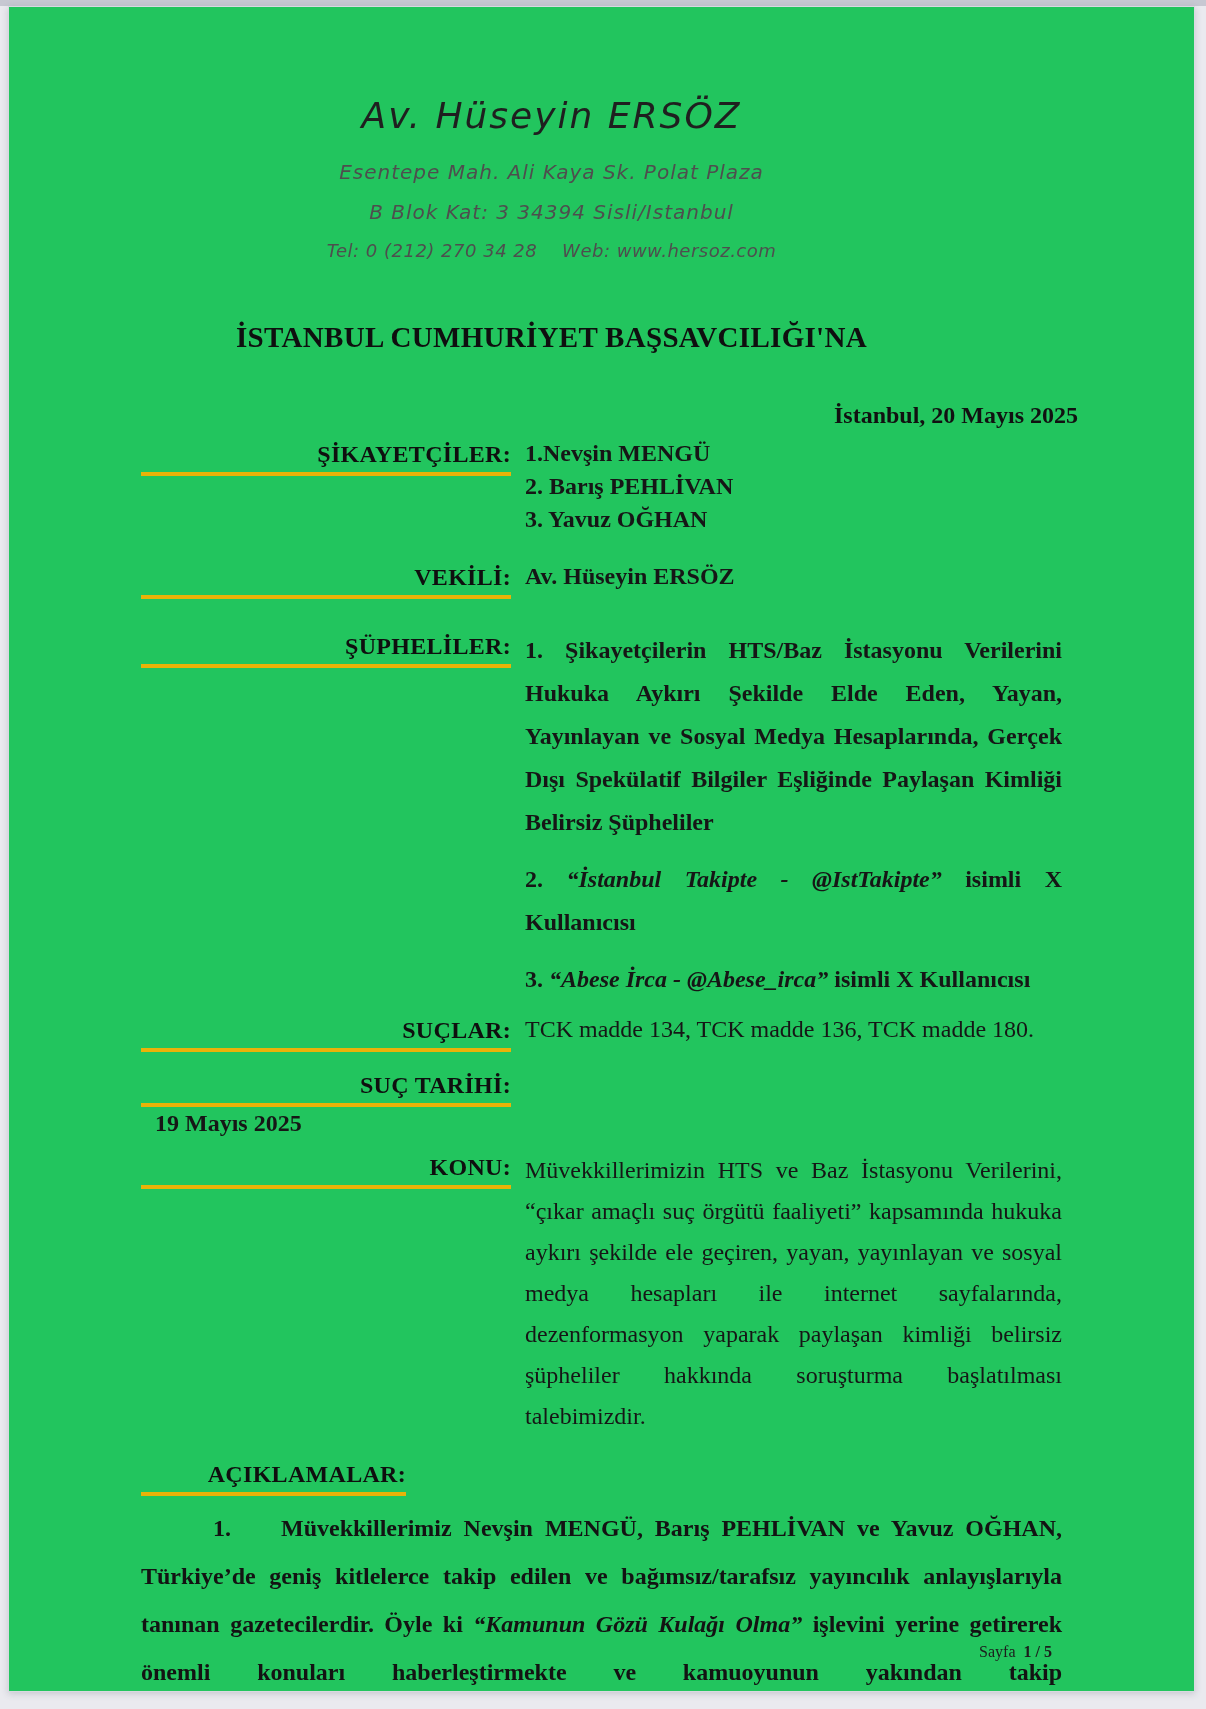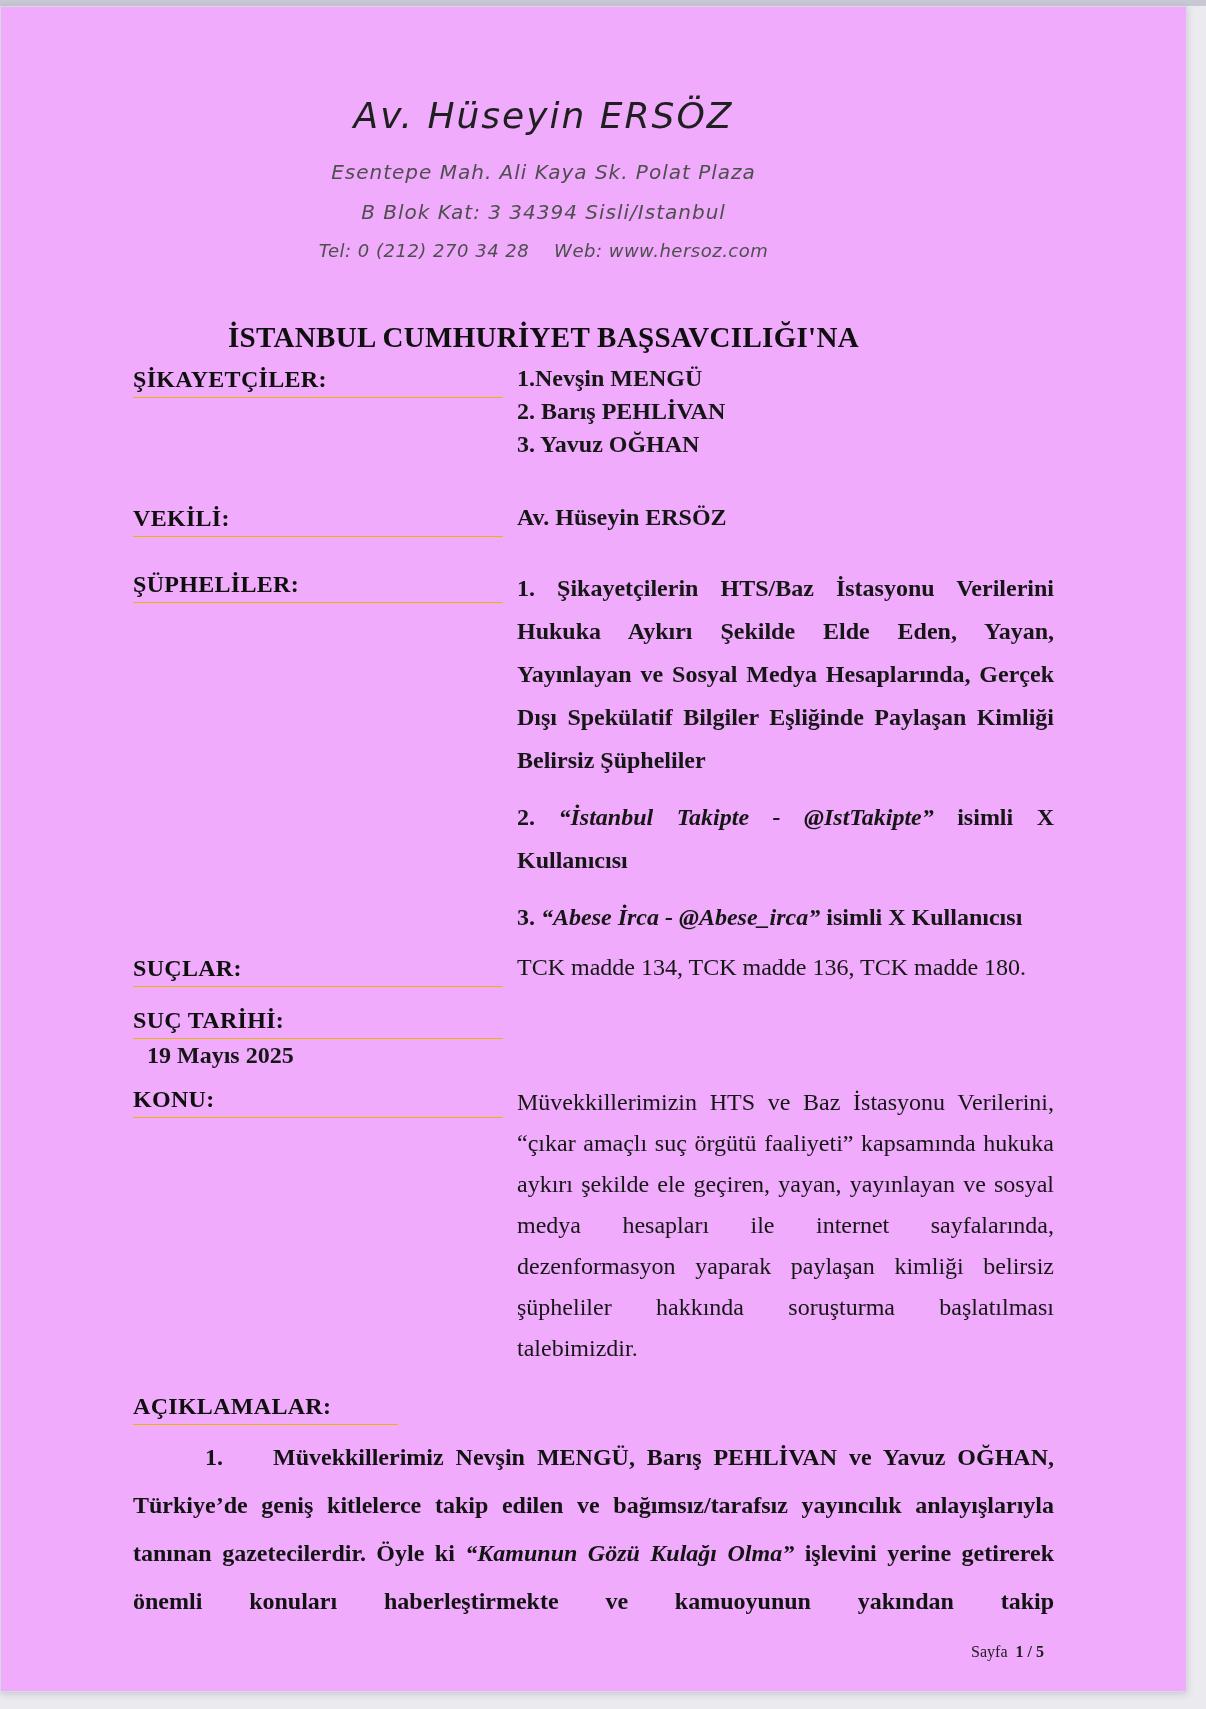--- a/index.html
+++ b/index.html
@@ -8,23 +8,23 @@
     background:#eaeaef;
     font-family:"Liberation Serif", serif;
     overflow:hidden;
     position:relative;
   }
   .top-strip{
     position:absolute;top:0;left:0;right:0;height:6px;
     background:#c7c8d2;
   }
   .page{
-    position:absolute;left:0;top:6px;
+    position:absolute;left:8px;top:6px;
     width:1187px;height:1686px;
-    background:#f0abfc;
+    background:#22c55e;
     border:1px solid #d9d9e1;
     box-shadow:0 2px 7px rgba(60,60,80,0.20);
     box-sizing:border-box;
   }
   .content{
     padding:88px 132px 0 132px;
     color:#1b1b1b;
   }
 
   
@@ -51,36 +51,36 @@
   }
   .dateline{
     margin-top:48px;margin-right:-16px;
     text-align:right;font-weight:bold;font-size:24px;color:#111;
   }
 
   
   .field-row{display:flex;align-items:flex-start;}
   .lbl{
     flex:none;width:370px;
-    display:flex;justify-content:flex-start;
+    display:flex;justify-content:flex-end;
     font-weight:bold;font-size:24px;line-height:35px;
-    border-bottom:1px solid #eab308;
+    border-bottom:4px solid #eab308;
     letter-spacing:.3px;color:#0f0f0f;
   }
   .lbl-short{width:265px;}
   .val{
     flex:1;margin-left:14px;
     font-size:24px;line-height:33px;color:#161616;
   }
   .bold{font-weight:bold;}
   .it{font-style:italic;}
   .just{text-align:justify;}
 
   #row-complainants{margin-top:8px;}
-  #row-attorney{margin-top:40px;}
+  #row-attorney{margin-top:24px;}
   #row-suspects{margin-top:30px;}
   #row-suspects .val p{margin:0;line-height:43px;}
   #row-suspects .val p + p{margin-top:14px;}
   #row-crimes{margin-top:12px;}
   #row-crimedate{margin-top:16px;flex-direction:column;}
   #row-subject{margin-top:10px;}
   #row-subject .val p{margin:0;line-height:41px;}
   #row-explanations{margin-top:20px;}
 
   .body-par{
@@ -107,20 +107,21 @@
 
     <header class="letterhead">
       <div class="lh-name">Av. Hüseyin ERSÖZ</div>
       <div class="lh-line">Esentepe Mah. Ali Kaya Sk. Polat Plaza</div>
       <div class="lh-line">B Blok Kat: 3 34394 Sisli/Istanbul</div>
       <div class="lh-contact">Tel: 0 (212) 270 34 28    Web: www.hersoz.com</div>
     </header>
 
     <div class="recipient">İSTANBUL CUMHURİYET BAŞSAVCILIĞI'NA</div>
 
+    <div class="dateline">İstanbul, 20 Mayıs 2025</div>
 
     <div class="field-row" id="row-complainants">
       <div class="lbl">
         <span>ŞİKAYETÇİLER</span>
         <span class="colon">:</span>
       </div>
       <div class="val bold">
         <div>1.Nevşin MENGÜ</div>
         <div>2. Barış PEHLİVAN</div>
         <div>3. Yavuz OĞHAN</div>

